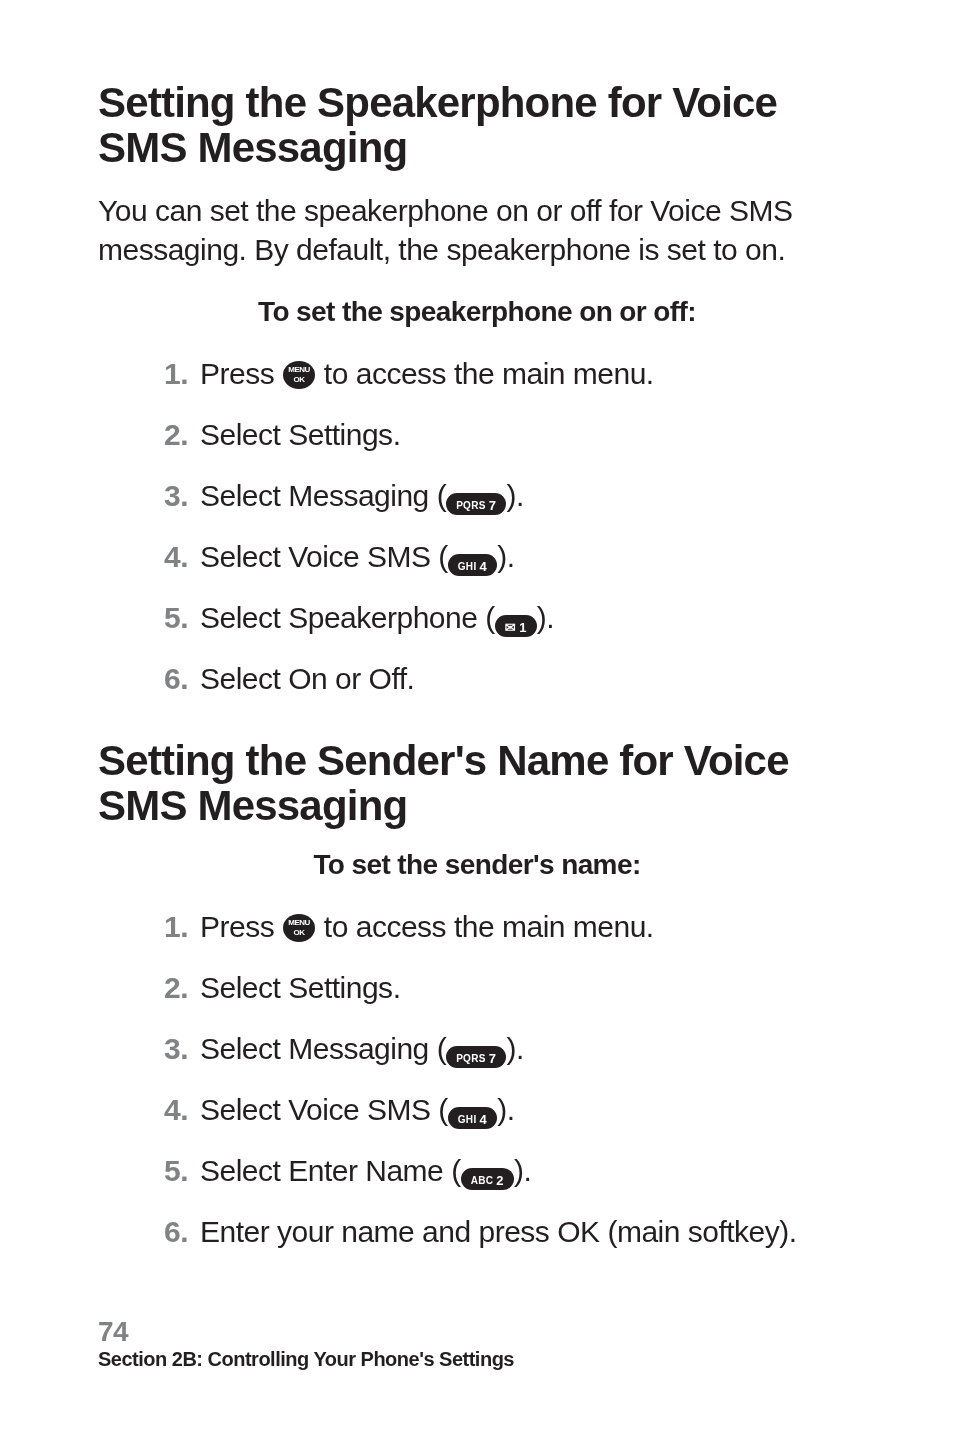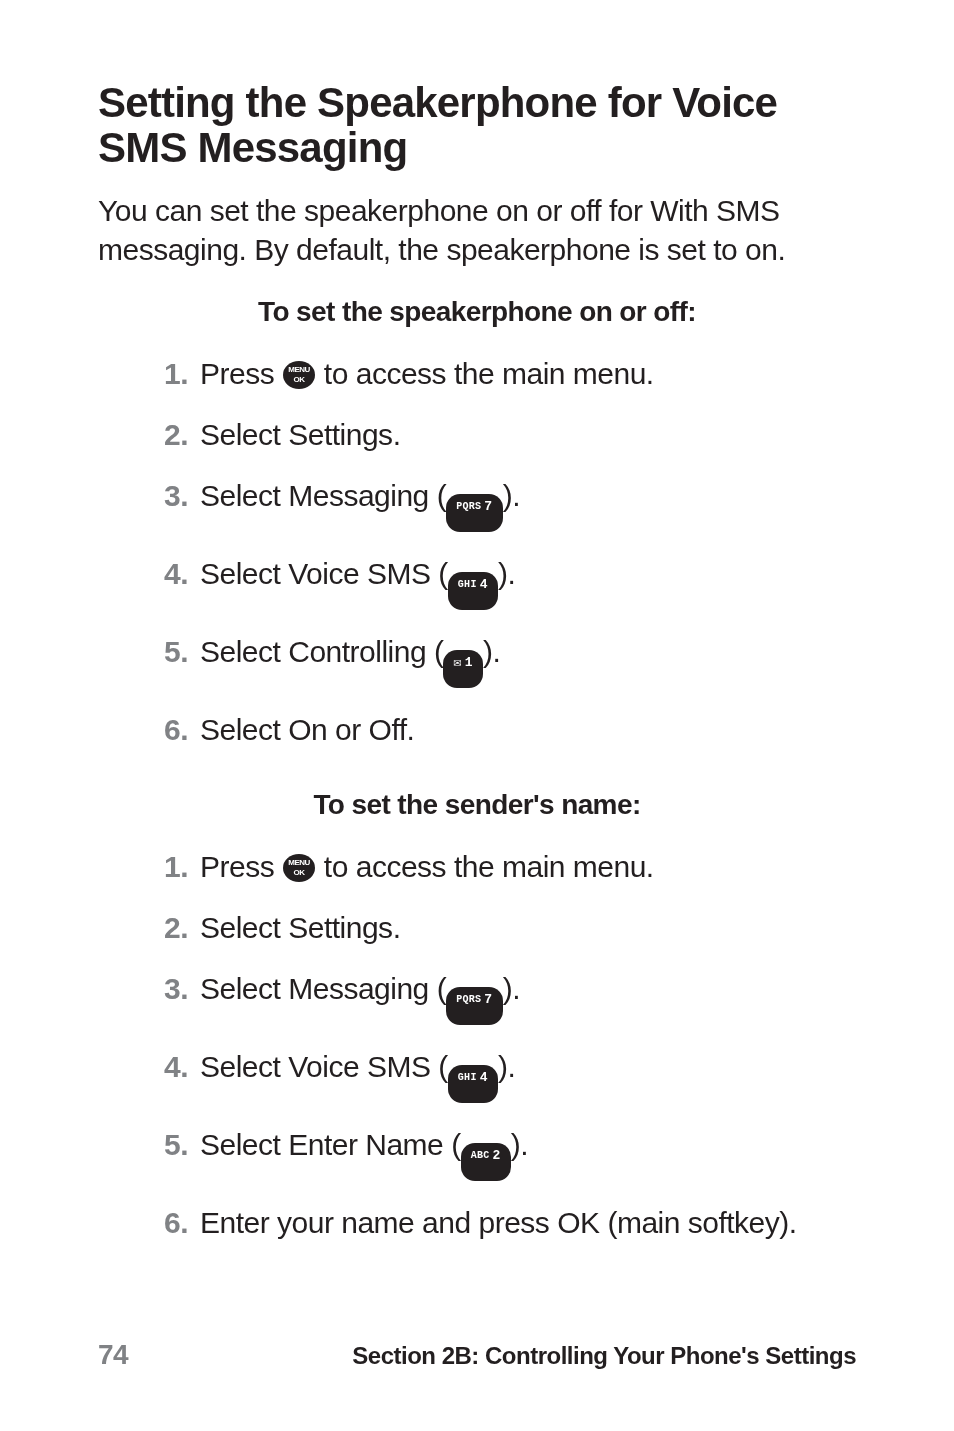--- a/index.html
+++ b/index.html
@@ -75,24 +75,24 @@
   }
   .icon-menu-ok svg { display: block; }
 
   
   .key {
     display: inline-block;
     vertical-align: -4px;
     background: #231f20;
     color: #ffffff;
     border-radius: 14px;
-    height: 38px;
+    height: 22px;
     line-height: 26px;
     padding: 0 10px;
-    font-family: Liberation Mono, monospace;
+    font-family: Liberation Sans, sans-serif;
     font-weight: 700;
     font-size: 13px;
     letter-spacing: 0.5px;
     text-align: left;
     min-width: 34px;
     box-sizing: border-box;
     white-space: nowrap;
   }
   .key .small {
     font-size: 10px;
@@ -107,42 +107,43 @@
   }
 
   .footer {
     position: absolute;
     bottom: 60px;
     left: 98px;
     right: 98px;
     display: flex;
     justify-content: space-between;
     align-items: baseline;
+    flex-direction: column;
   }
   .footer .pg {
     font-size: 28px;
     font-weight: 700;
     color: #808285;
     letter-spacing: -0.5px;
   }
   .footer .sect {
-    font-size: 24px;
+    font-size: 20px;
     font-weight: 700;
     letter-spacing: -0.5px;
   }
 
   .block2 { margin-top: 10px; }
 </style>
 </head>
 <body>
 
 <div class="page">
 
   <h2 class="section-head">Setting the Speakerphone for Voice SMS Messaging</h2>
-  <p class="body">You can set the speakerphone on or off for With SMS messaging. By default, the speakerphone is set to on.</p>
+  <p class="body">You can set the speakerphone on or off for Voice SMS messaging. By default, the speakerphone is set to on.</p>
   <p class="subhead">To set the speakerphone on or off:</p>
 
   <ol class="steps">
     <li>
       <span class="num">1.</span>
       <span>Press </span><span class="icon-menu-ok"><svg width="34" height="30" viewBox="0 0 34 30">
             <ellipse cx="17" cy="15" rx="16" ry="14" fill="#231f20"></ellipse>
             <text x="17" y="12" text-anchor="middle" fill="#fff" font-family="Arial" font-size="8" font-weight="700">MENU</text>
             <text x="17" y="22" text-anchor="middle" fill="#fff" font-family="Arial" font-size="8" font-weight="700">OK</text>
           </svg></span><span> to access the main menu.</span>
@@ -154,29 +155,30 @@
     <li>
       <span class="num">3.</span>
       <span>Select </span><span class="bold">Messaging</span><span> (</span><span class="key"><span class="small">PQRS</span><span>7</span></span><span>).</span>
     </li>
     <li>
       <span class="num">4.</span>
       <span>Select </span><span class="bold">Voice SMS</span><span> (</span><span class="key"><span class="small">GHI</span><span>4</span></span><span>).</span>
     </li>
     <li>
       <span class="num">5.</span>
-      <span>Select </span><span class="bold">Controlling</span><span> (</span><span class="key"><span class="sym">✉</span><span>1</span></span><span>).</span>
+      <span>Select </span><span class="bold">Speakerphone</span><span> (</span><span class="key"><span class="sym">✉</span><span>1</span></span><span>).</span>
     </li>
     <li>
       <span class="num">6.</span>
       <span>Select </span><span class="bold">On</span><span> or </span><span class="bold">Off</span><span>.</span>
     </li>
   </ol>
 
   <div class="block2">
+    <h2 class="section-head">Setting the Sender's Name for Voice SMS Messaging</h2>
     <p class="subhead">To set the sender's name:</p>
 
     <ol class="steps">
       <li>
         <span class="num">1.</span>
         <span>Press </span><span class="icon-menu-ok"><svg width="34" height="30" viewBox="0 0 34 30">
               <ellipse cx="17" cy="15" rx="16" ry="14" fill="#231f20"></ellipse>
               <text x="17" y="12" text-anchor="middle" fill="#fff" font-family="Arial" font-size="8" font-weight="700">MENU</text>
               <text x="17" y="22" text-anchor="middle" fill="#fff" font-family="Arial" font-size="8" font-weight="700">OK</text>
             </svg></span><span> to access the main menu.</span>

